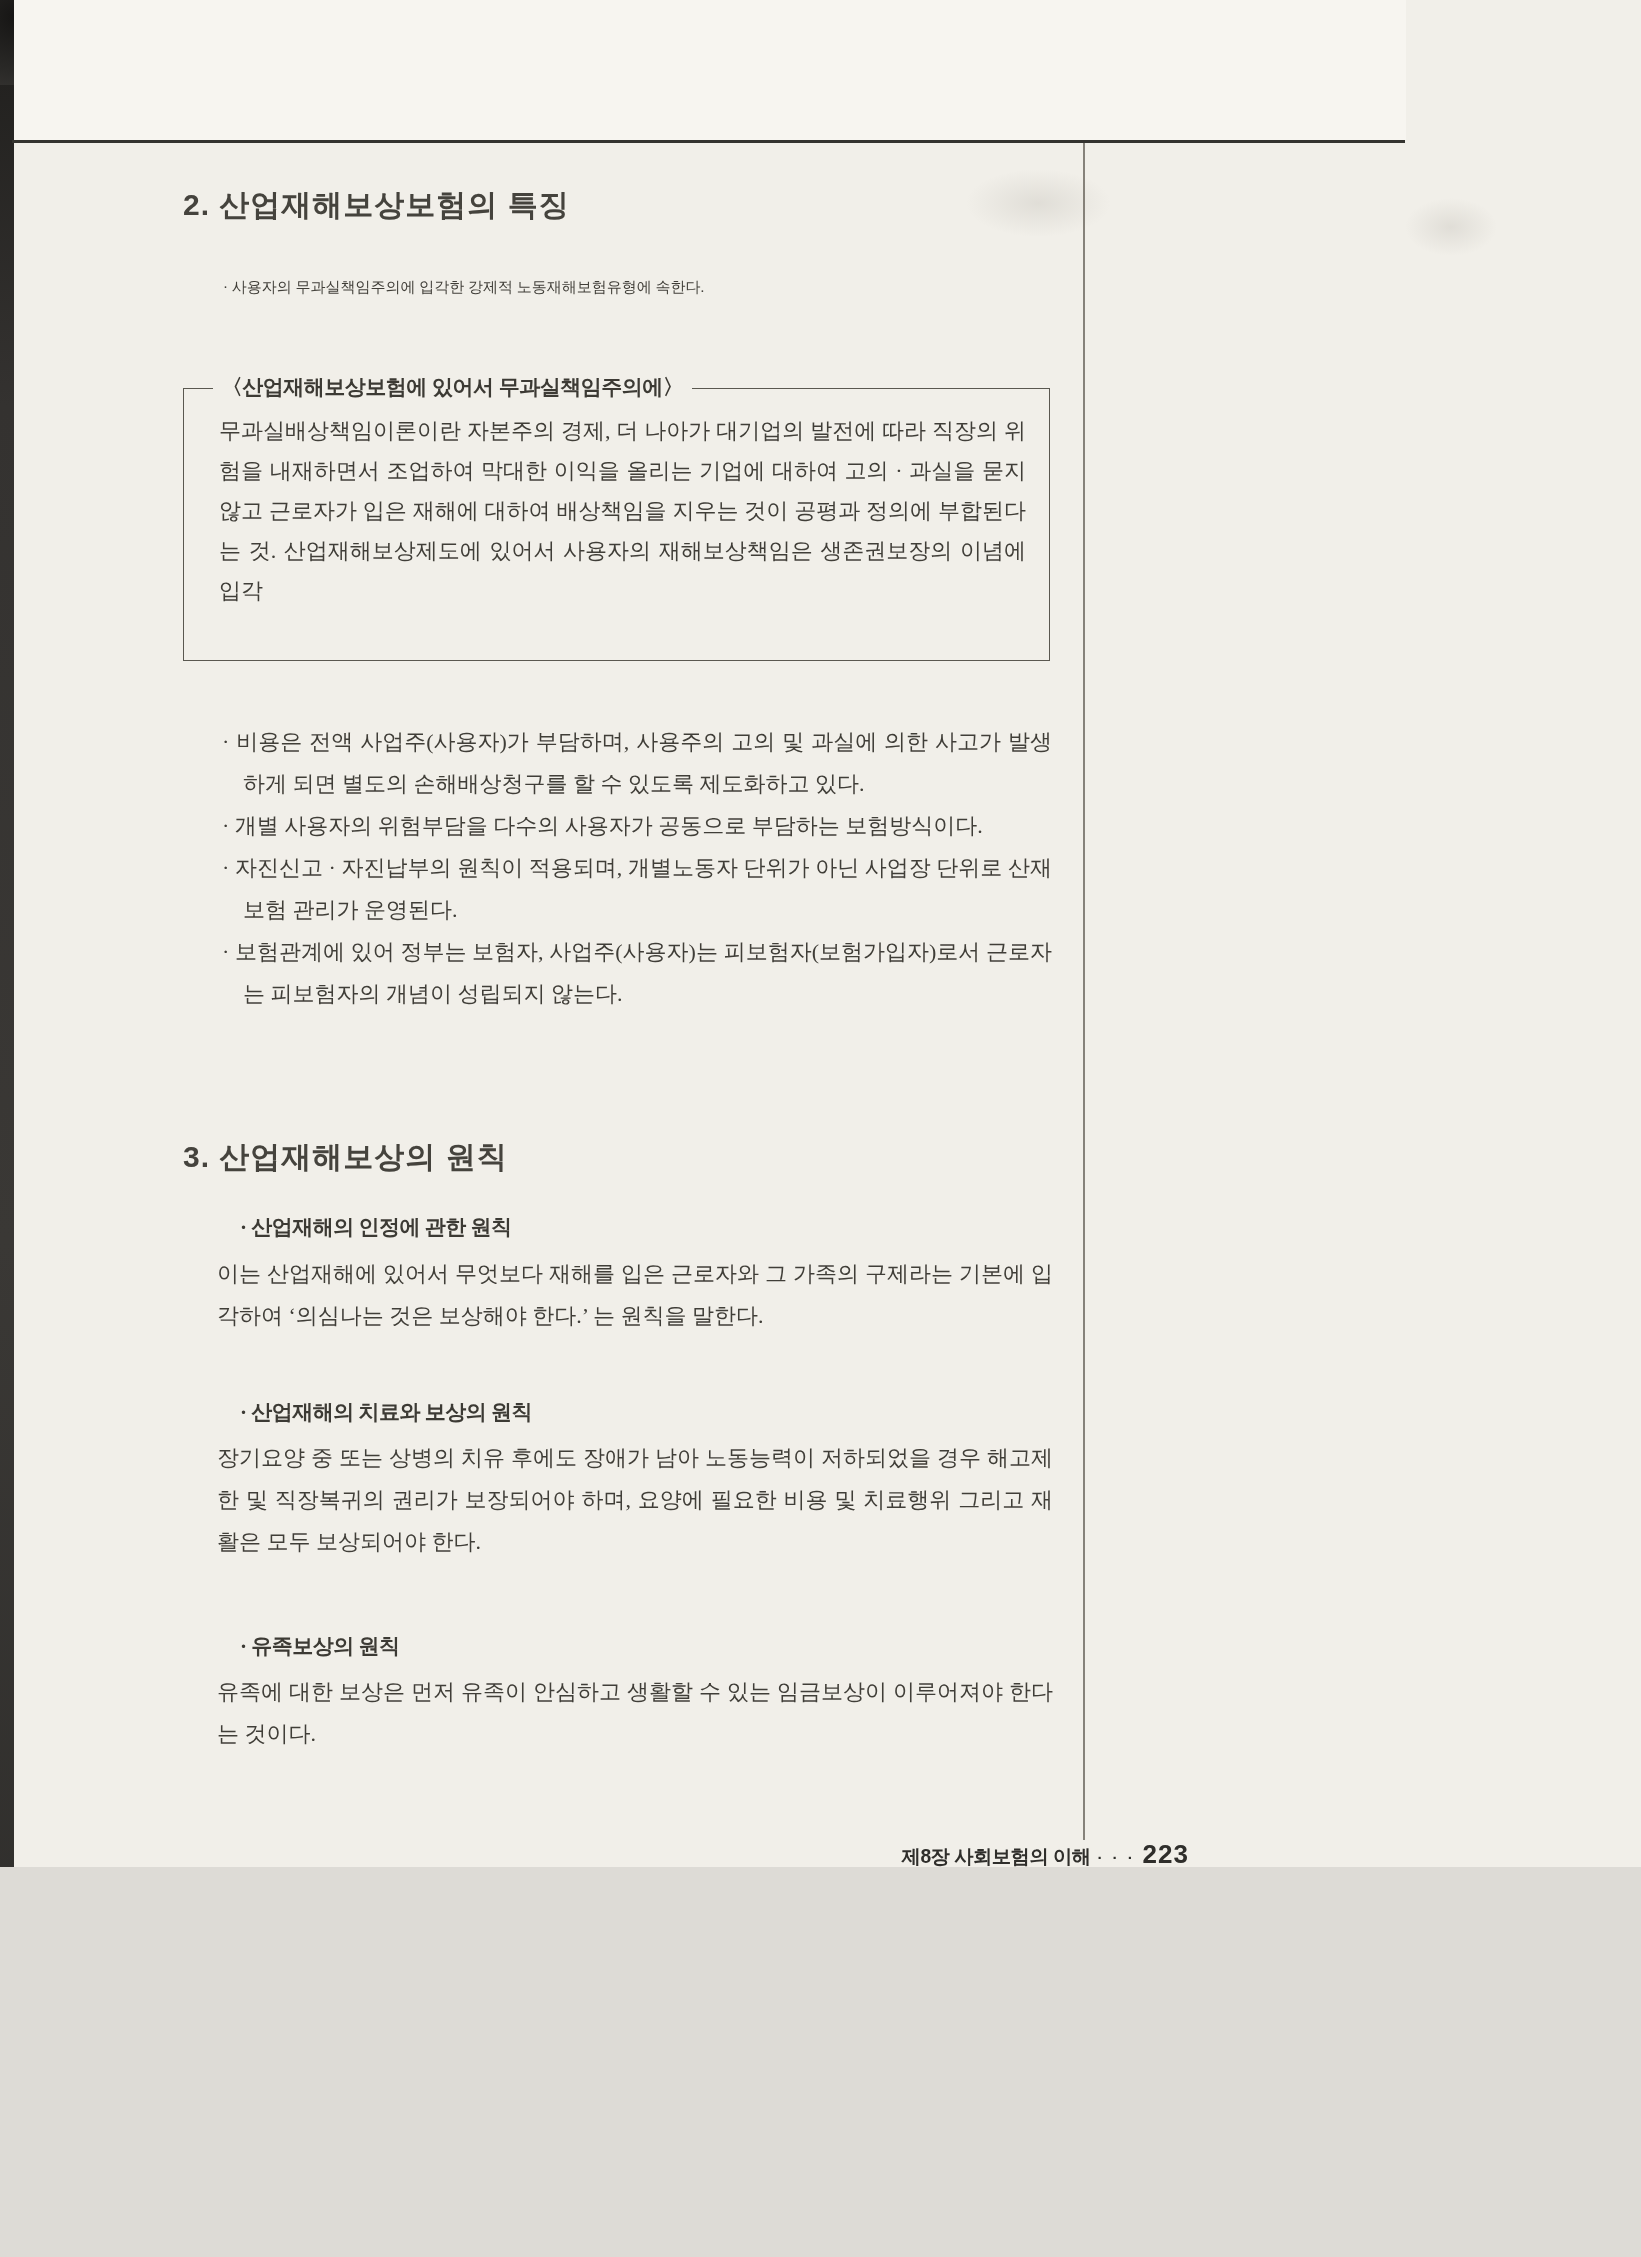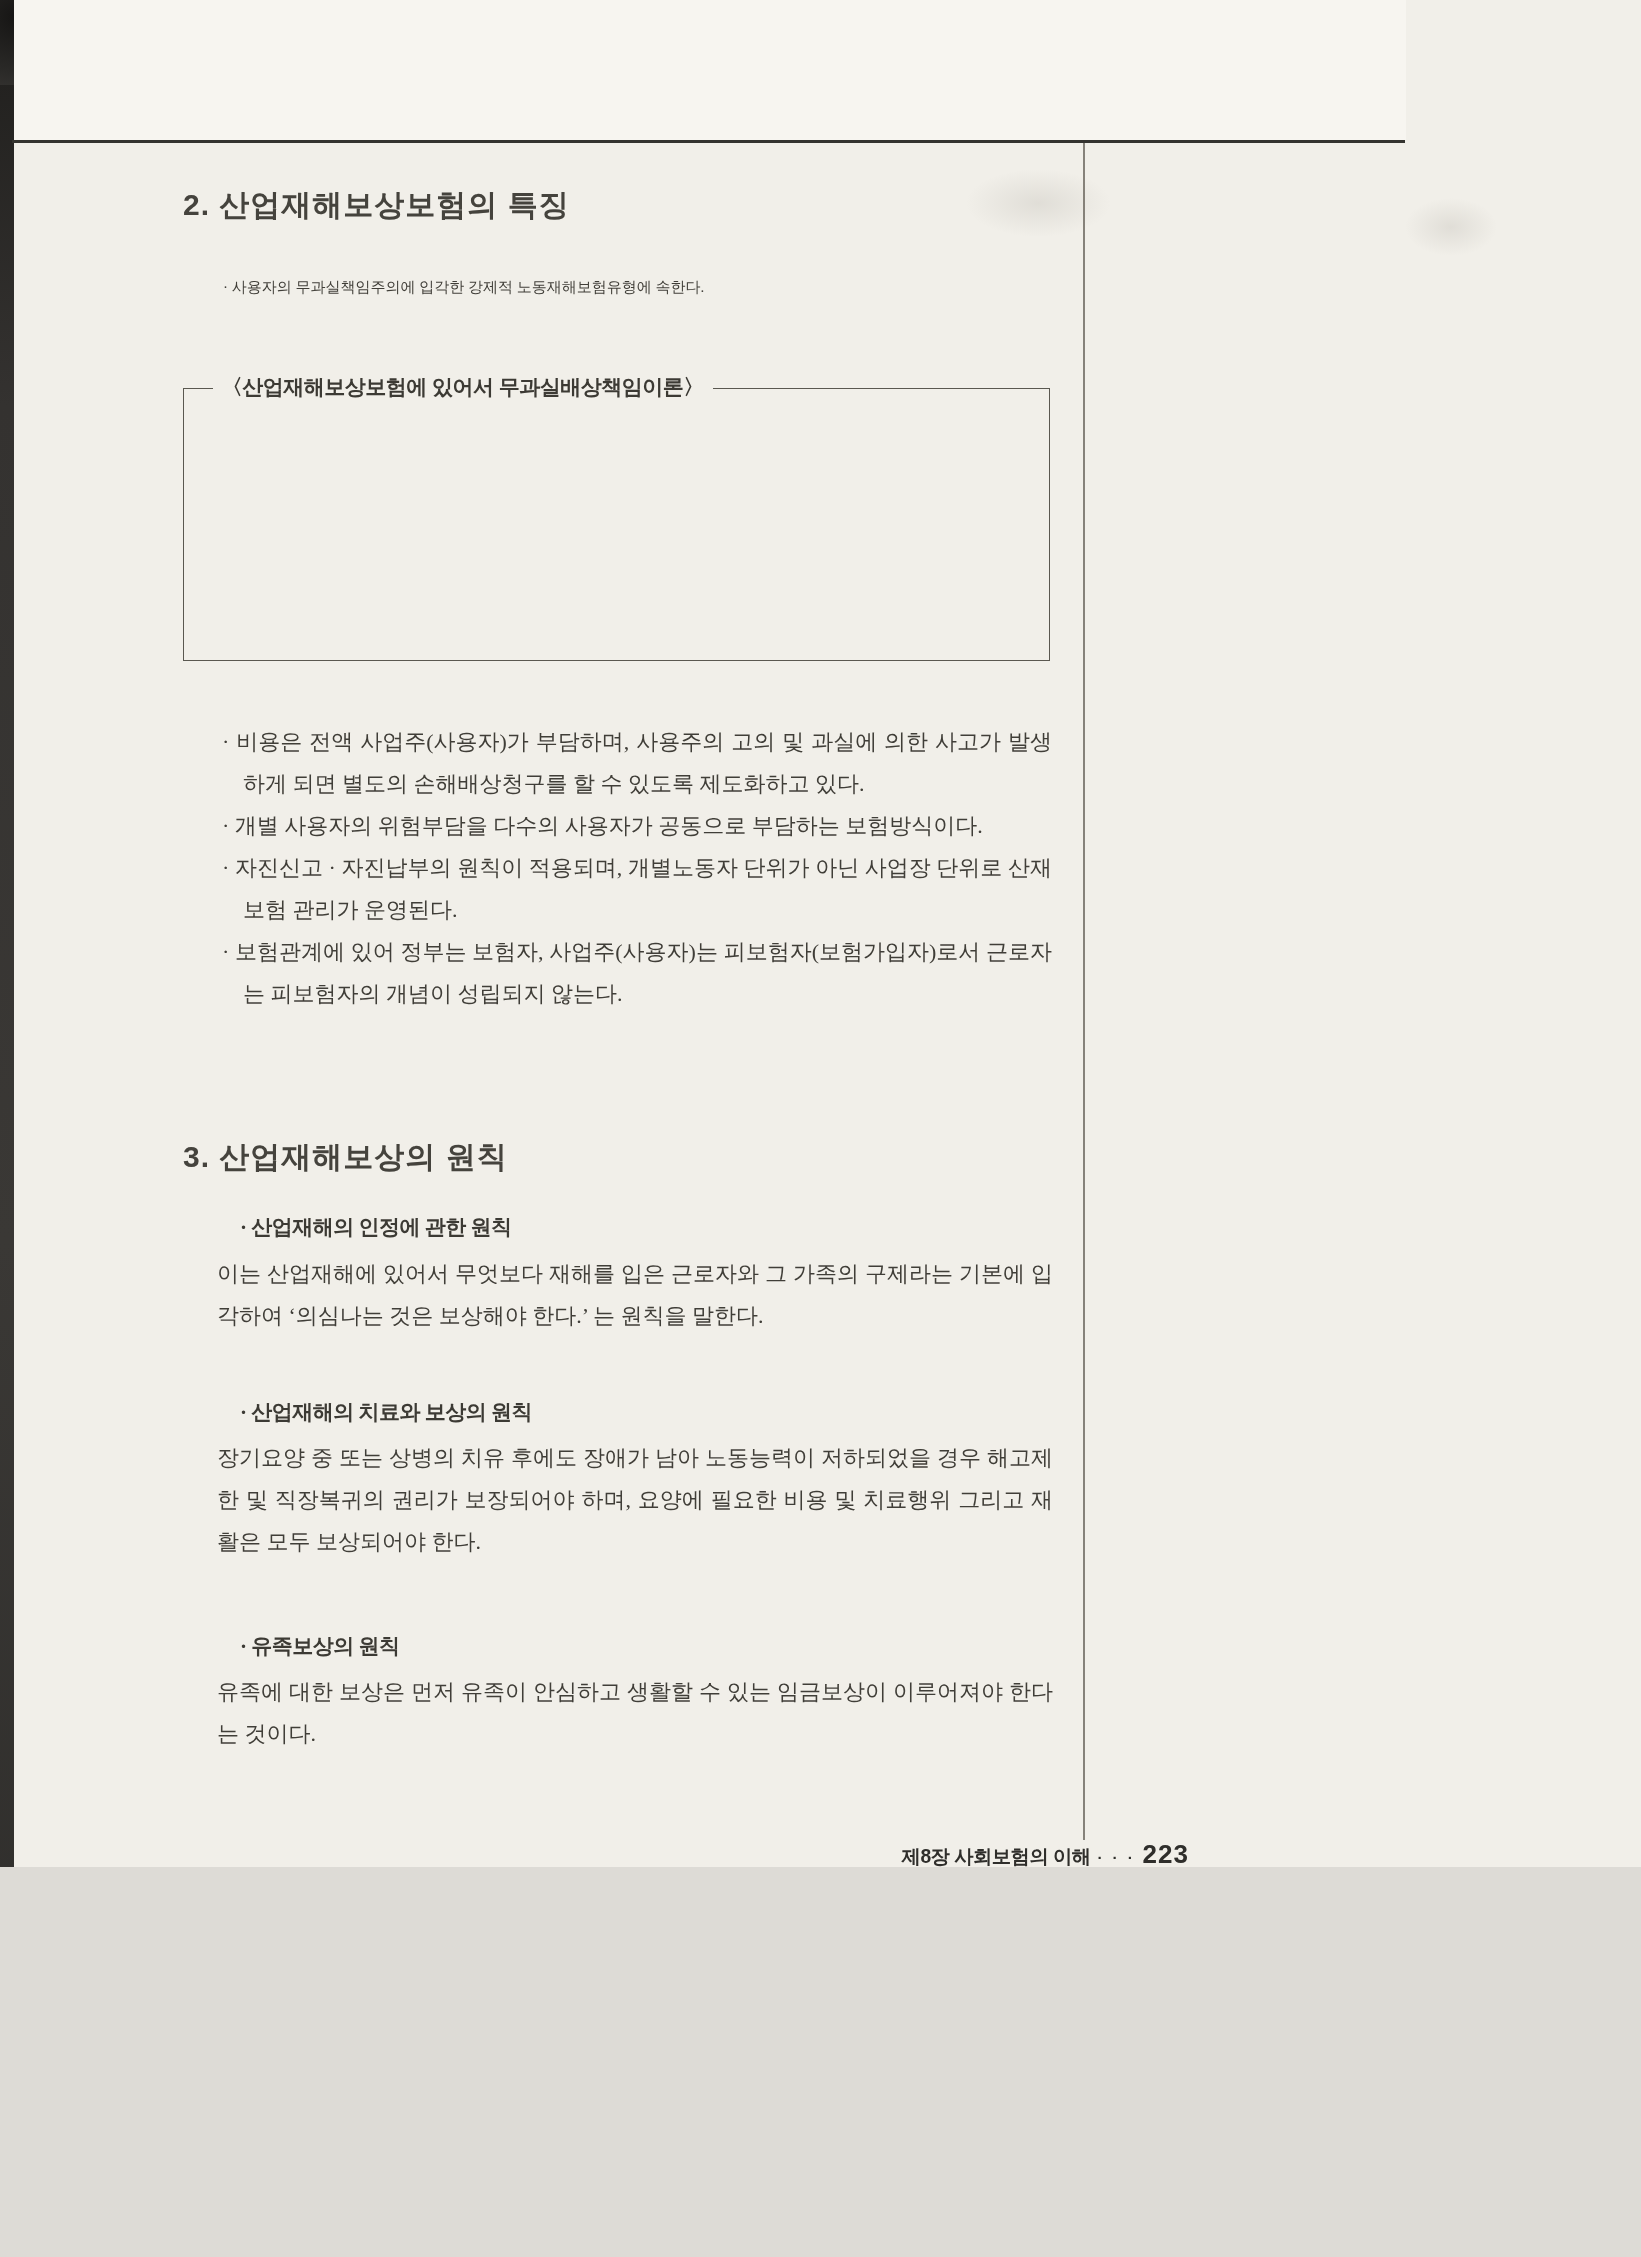--- a/index.html
+++ b/index.html
@@ -127,21 +127,22 @@
   <div class="rule-h"></div>
   <div class="rule-v"></div>
   <div class="smudge s1"></div>
   <div class="smudge s2"></div>
 
   <div class="h-num" style="top:185px;">2. 산업재해보상보험의 특징</div>
 
   <div class="intro-line">· 사용자의 무과실책임주의에 입각한 강제적 노동재해보험유형에 속한다.</div>
 
   <div class="callout">
-    <div class="callout-title">〈산업재해보상보험에 있어서 무과실배상책임이론〉</div>
+    <div class="callout-title">〈산업재해보상보험에 있어서 무과실책임주의에〉</div>
+    <div class="callout-body">무과실배상책임이론이란 자본주의 경제, 더 나아가 대기업의 발전에 따라 직장의 위험을 내재하면서 조업하여 막대한 이익을 올리는 기업에 대하여 고의 · 과실을 묻지 않고 근로자가 입은 재해에 대하여 배상책임을 지우는 것이 공평과 정의에 부합된다는 것. 산업재해보상제도에 있어서 사용자의 재해보상책임은 생존권보장의 이념에 입각</div>
   </div>
 
   <div class="bullet-list">
     <div class="bullet-item">· 비용은 전액 사업주(사용자)가 부담하며, 사용주의 고의 및 과실에 의한 사고가 발생하게 되면 별도의 손해배상청구를 할 수 있도록 제도화하고 있다.</div>
     <div class="bullet-item">· 개별 사용자의 위험부담을 다수의 사용자가 공동으로 부담하는 보험방식이다.</div>
     <div class="bullet-item">· 자진신고 · 자진납부의 원칙이 적용되며, 개별노동자 단위가 아닌 사업장 단위로 산재보험 관리가 운영된다.</div>
     <div class="bullet-item">· 보험관계에 있어 정부는 보험자, 사업주(사용자)는 피보험자(보험가입자)로서 근로자는 피보험자의 개념이 성립되지 않는다.</div>
   </div>
 
   <div class="h-num" style="top:1137px;">3. 산업재해보상의 원칙</div>

